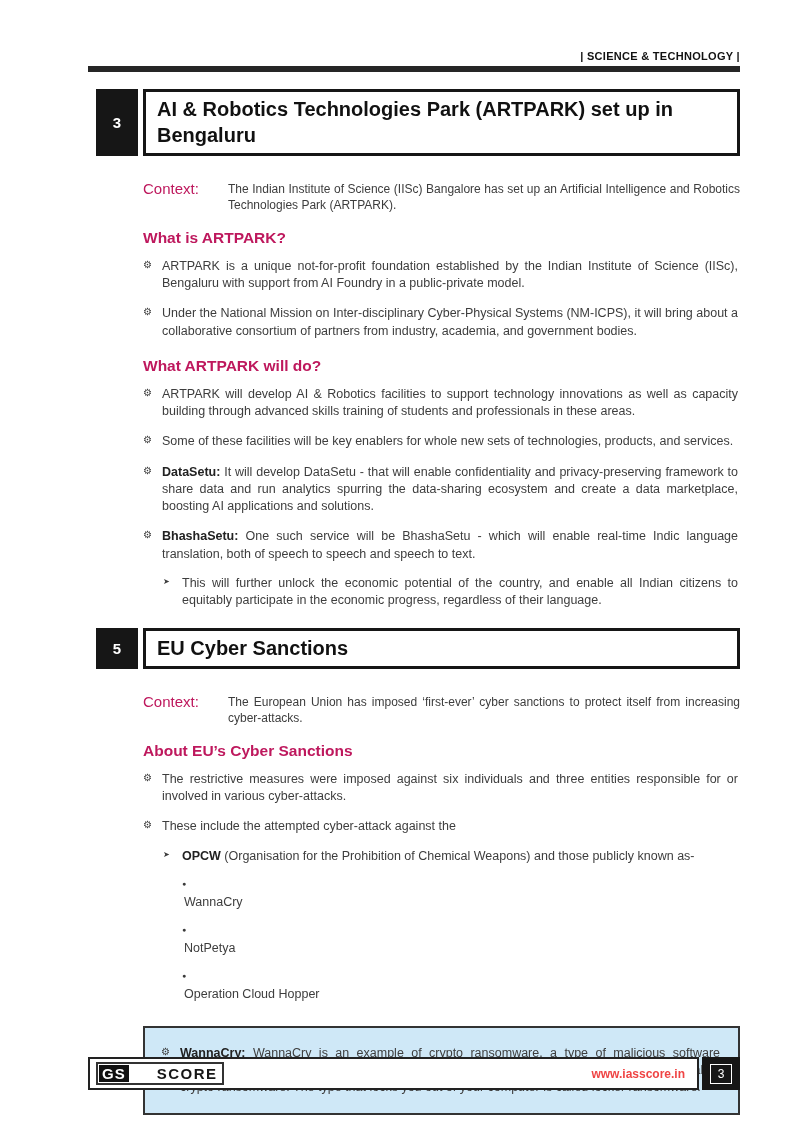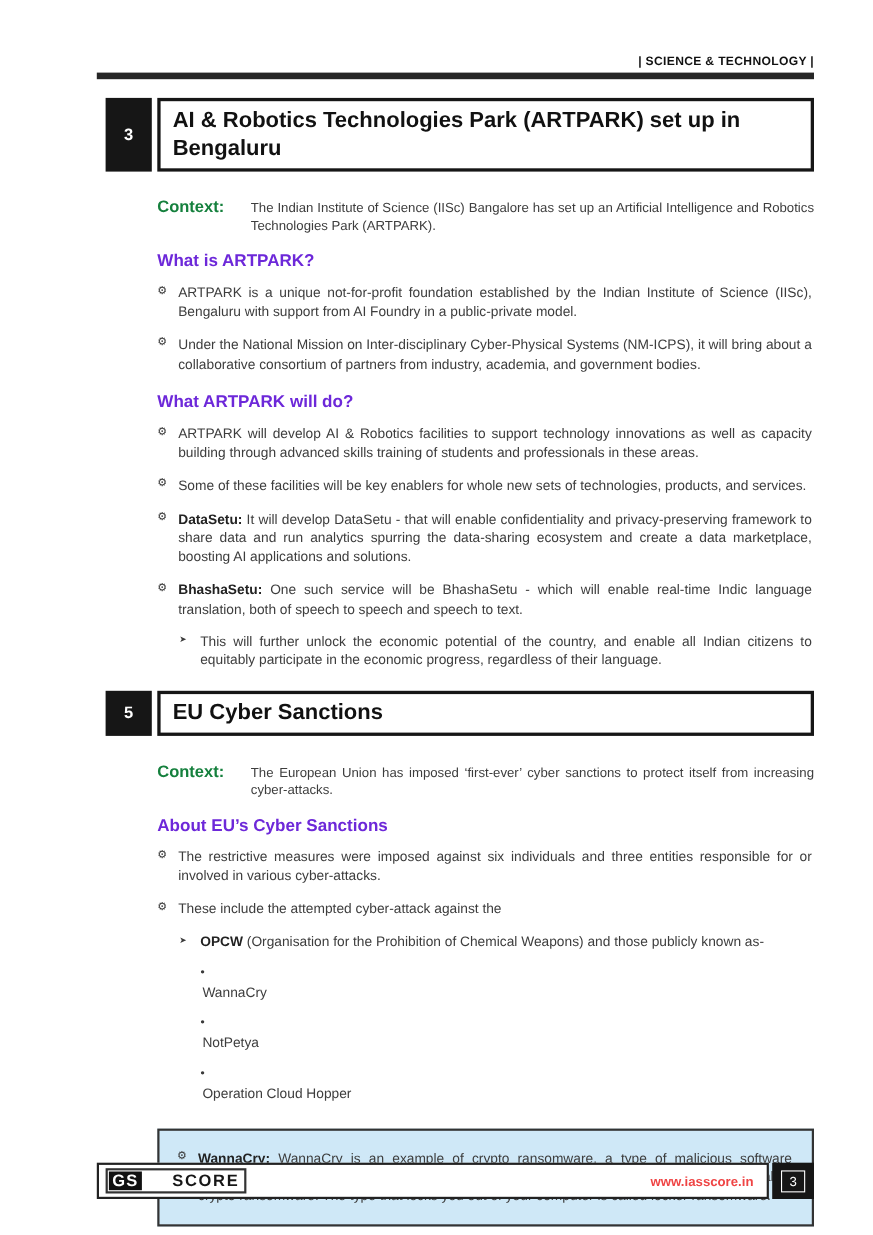--- a/index.html
+++ b/index.html
@@ -15,24 +15,24 @@
   .double-rule { margin-top: 4px; border-top: 4px solid #262626; border-bottom: 2px solid #262626; height: 3px; }
   
   .sec-header { display: flex; align-items: stretch; margin: 17px 0 0 8px; }
   .sec-num { flex: none; width: 42px; background: #161616; color: #fff; font-size: 15px; font-weight: bold;
              display: flex; align-items: center; justify-content: center; }
   .sec-box { flex: 1; margin-left: 5px; border: 3px solid #161616; background: #fff;
              padding: 4px 11px; display: flex; align-items: flex-end; }
   .sec-title { font-size: 20px; font-weight: bold; color: #111; line-height: 1.32; }
   
   .context { display: flex; margin: 24px 0 0 55px; }
-  .context-label { flex: none; width: 85px; font-size: 15px; font-weight: bold; color: #15803d; }
+  .context-label { flex: none; width: 85px; font-size: 15px; font-weight: normal; color: #be185d; }
   .context-text { flex: 1; margin: 1px 0 0; font-size: 12px; line-height: 1.38; text-align: justify; }
   
-  .h3 { margin: 15px 0 1px 55px; font-size: 15.5px; font-weight: bold; color: #6d28d9; }
+  .h3 { margin: 15px 0 1px 55px; font-size: 15.5px; font-weight: bold; color: #be185d; }
   
   .bullet { display: flex; margin: 9px 0 0 55px; }
   .glyph { flex: none; width: 17px; color: #3a3a3a; line-height: 17px; }
   .glyph.gear { font-size: 10px; }
   .glyph.arrow { font-size: 8px; }
   .glyph.dot { font-size: 7px; width: 16px; }
   .btext { flex: 1; margin: 2px; font-size: 12.5px; line-height: 1.38; text-align: justify; }
   .btext b { color: #222; }
   .sub-bullet { display: flex; margin: 8px 0 0 75px; }
   .dot-bullet { display: flex; margin: 8px 0 0 94px; flex-direction: column; }

